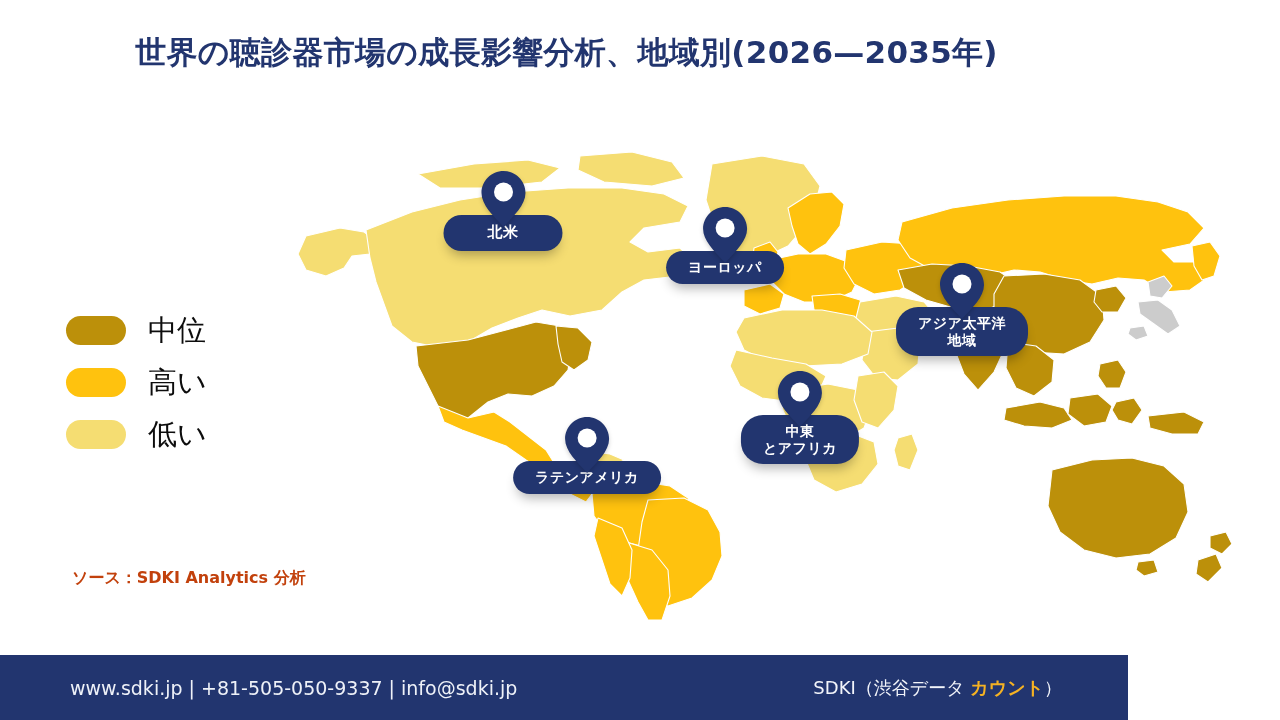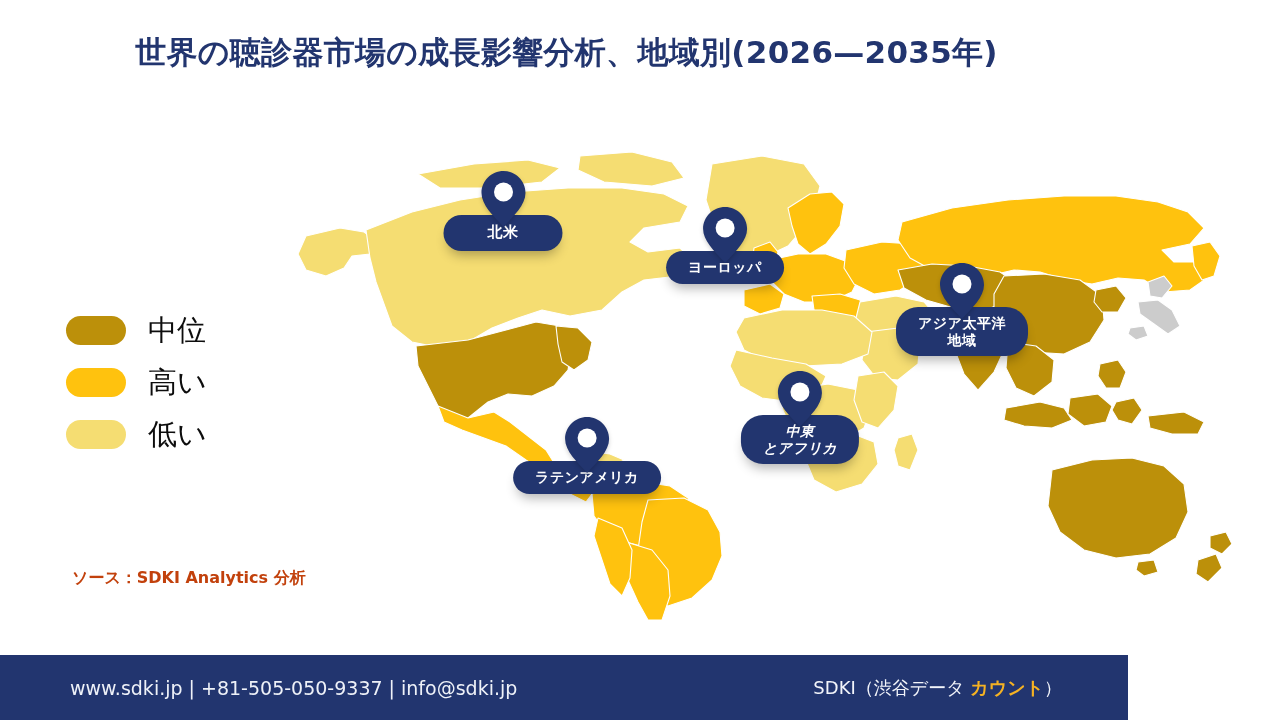--- a/index.html
+++ b/index.html
@@ -275,21 +275,21 @@
       <span class="pin">
         <svg viewBox="0 0 46 58" width="46" height="58" xmlns="http://www.w3.org/2000/svg">
           <path d="M23 1 C10.8 1 1 10.8 1 23 C1 35 13 46 23 57 C33 46 45 35 45 23 C45 10.8 35.2 1 23 1 Z" fill="#22356f"></path>
           <circle cx="23" cy="22" r="9.5" fill="#ffffff"></circle>
         </svg>
       </span>
       <span class="pill">アジア太平洋
 地域</span>
     </div>
 
-    <div class="marker" style="left:508px; top:220px;font-style:italic;">
+    <div class="marker" style="left:508px; top:220px;">
       <span class="pin">
         <svg viewBox="0 0 46 58" width="46" height="58" xmlns="http://www.w3.org/2000/svg">
           <path d="M23 1 C10.8 1 1 10.8 1 23 C1 35 13 46 23 57 C33 46 45 35 45 23 C45 10.8 35.2 1 23 1 Z" fill="#22356f"></path>
           <circle cx="23" cy="22" r="9.5" fill="#ffffff"></circle>
         </svg>
       </span>
       <span class="pill">中東
 とアフリカ</span>
     </div>
 

